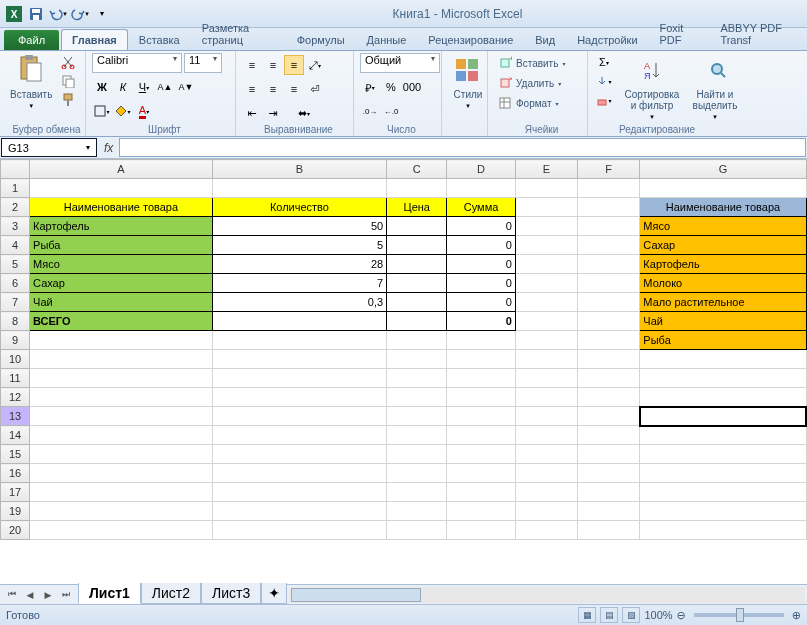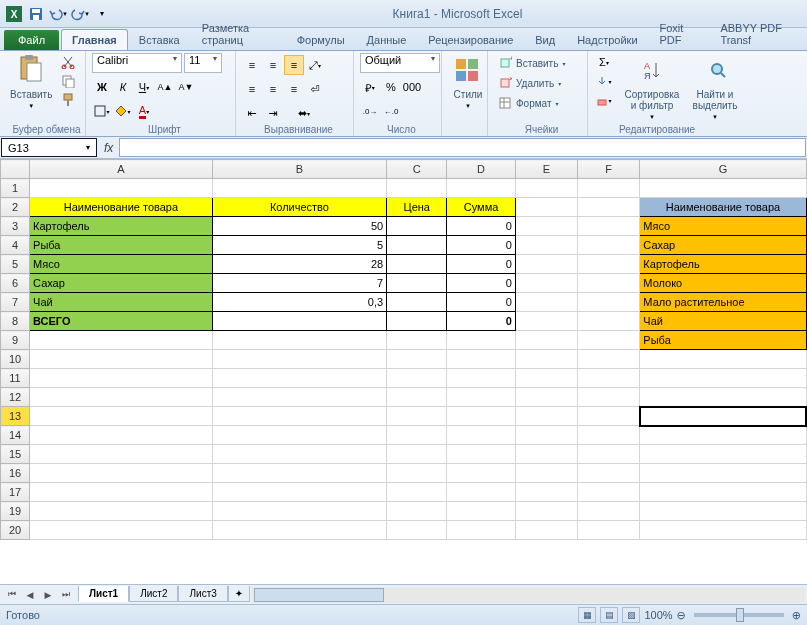--- a/index.html
+++ b/index.html
@@ -47,21 +47,21 @@
 .fbar-btns { display: flex; align-items: center; padding: 0 6px; gap: 6px; }
 .fx { font-style: italic; font-size: 12px; color: #444; }
 .formula-input { flex: 1; background: #fff; border: 1px solid #8ba8cc; margin: 1px 1px 1px 0; padding: 0 4px; }
 
 
 .grid-area { position: relative; height: 425px; overflow: hidden; background: #fff; }
 table.sheet { border-collapse: collapse; width: 100%; table-layout: fixed; }
 .sheet th, .sheet td { border: 1px solid #d4d4d4; height: 19px; font-size: 11px; padding: 0 3px; overflow: hidden; white-space: nowrap; }
 .sheet th { background: linear-gradient(#f7f7f7, #e8e8e8); color: #333; font-weight: normal; text-align: center; border-color: #b8b8b8; }
 .sheet th.row-h { width: 28px; text-align: center; }
-.sheet th.sel-row { background: #fde047; }
+.sheet th.sel-row { background: #c4b5fd; }
 .sheet .col-A { width: 176px; }
 .sheet .col-B { width: 168px; }
 .sheet .col-C { width: 58px; }
 .sheet .col-D { width: 66px; }
 .sheet .col-E { width: 60px; }
 .sheet .col-F { width: 60px; }
 .sheet .col-G { width: 160px; }
 
 .hdr-yellow { background: #ffff00; text-align: center; border: 1px solid #000 !important; }
 .hdr-blue { background: #9bb8d9; text-align: center; border: 1px solid #000 !important; }
@@ -71,21 +71,21 @@
 .cell-data-bold { border: 1px solid #000 !important; text-align: right; font-weight: bold; }
 .cell-empty-border { border: 1px solid #000 !important; }
 .bold { font-weight: bold; }
 
 .selected-cell { border: 2px solid #000 !important; }
 
 
 .sheet-tabs { height: 20px; background: #e8eff7; display: flex; align-items: center; border-top: 1px solid #a9bdd6; }
 .nav-btns { display: flex; padding: 0 4px; gap: 2px; }
 .nav-btn { width: 16px; height: 16px; display: flex; align-items: center; justify-content: center; font-size: 9px; color: #555; cursor: pointer; }
-.stab { padding: 2px 10px; background: #e8eff7; border: 1px solid #a9bdd6; border-top: none; font-size: 10px; cursor: pointer; position: relative; top: -1px; }
+.stab { padding: 2px 10px; background: #e8eff7; border: 1px solid #a9bdd6; border-top: none; font-size: 14px; cursor: pointer; position: relative; top: -1px; }
 .stab.active { background: #fff; font-weight: bold; border-bottom: 1px solid #fff; }
 .hscroll { flex: 1; height: 16px; background: #e8e8e8; margin: 0 2px; display: flex; align-items: center; }
 .hscroll .thumb { height: 14px; width: 130px; background: #cde; border: 1px solid #9ab; margin-left: 2px; }
 
 
 .status-bar { height: 21px; background: linear-gradient(#e3ecf7, #d5e3f3); display: flex; align-items: center; padding: 0 6px; border-top: 1px solid #a9bdd6; font-size: 11px; color: #3b5878; }
 .status-right { margin-left: auto; display: flex; align-items: center; gap: 4px; }
 .view-btn { width: 18px; height: 16px; border: 1px solid #a9bdd6; display: flex; align-items: center; justify-content: center; cursor: pointer; font-size: 9px; }
 .zoom-slider { width: 90px; height: 4px; background: #a9bdd6; position: relative; margin: 0 4px; }
 .zoom-thumb { position: absolute; width: 8px; height: 14px; background: #cde; border: 1px solid #89a; top: -5px; left: 42px; }

